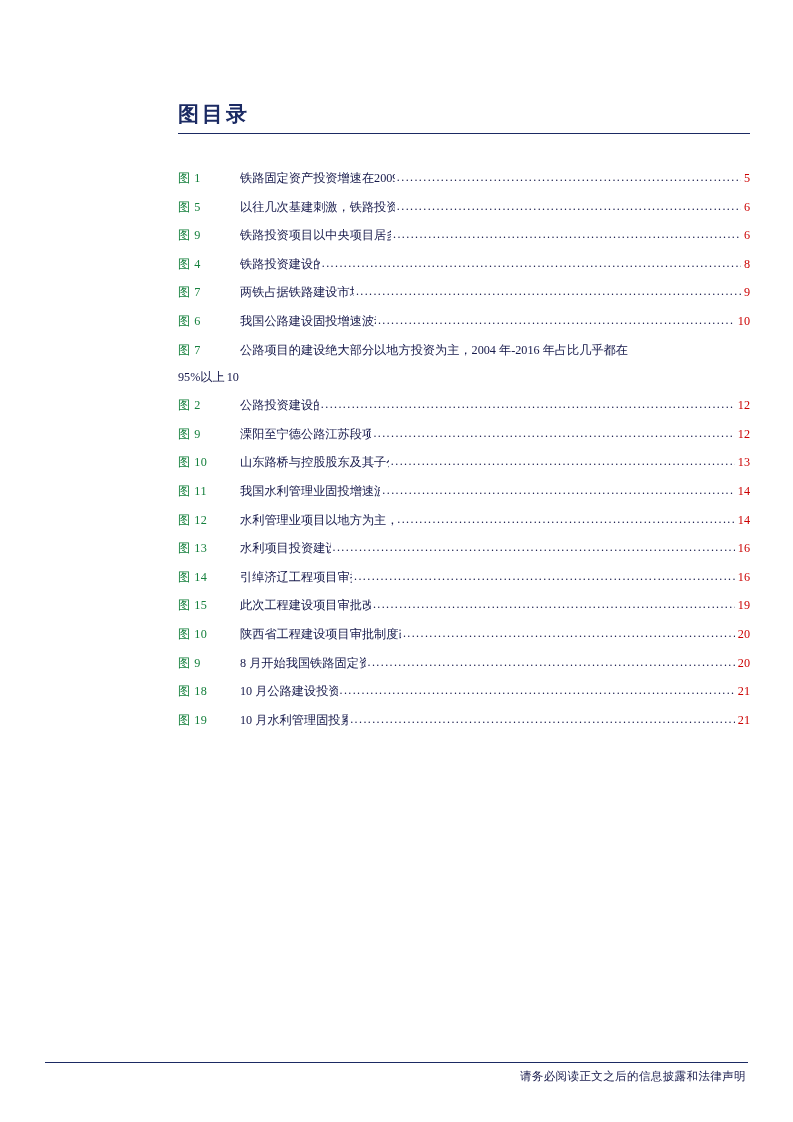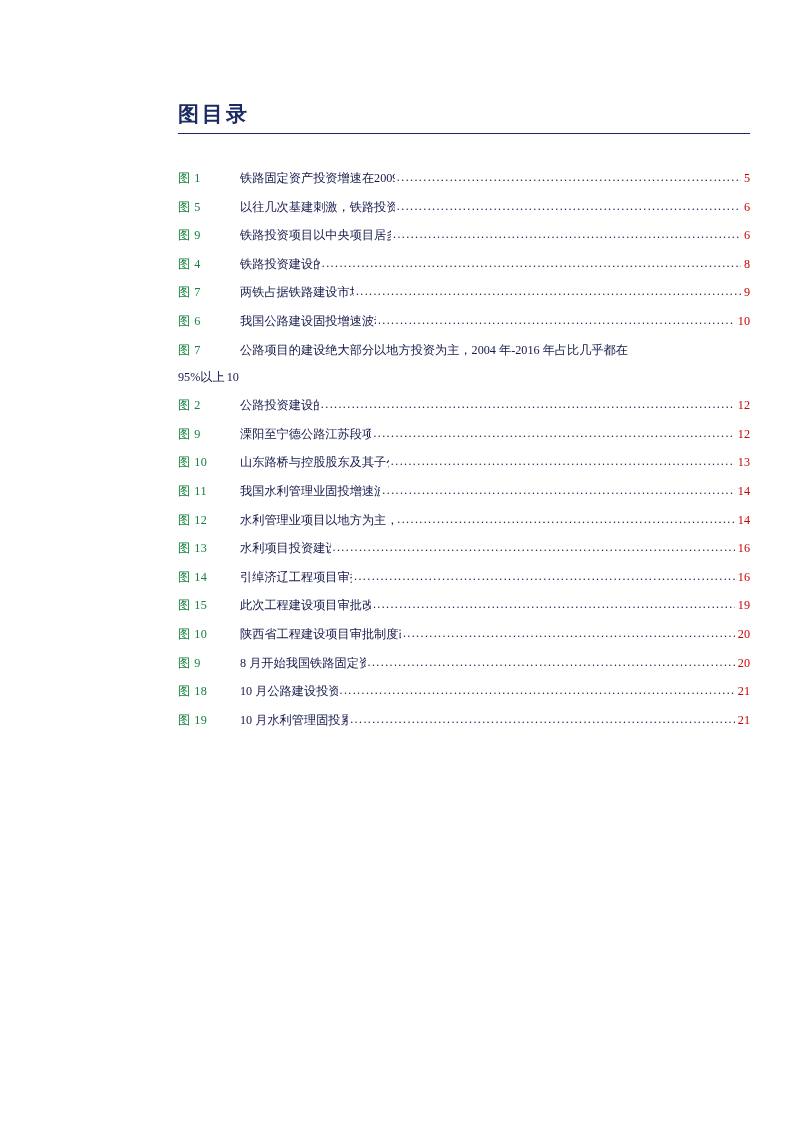--- a/index.html
+++ b/index.html
@@ -241,14 +241,18 @@
         <span class="toc-page">21</span>
       </div>
       <div class="toc-entry">
         <span class="toc-num">图 19</span>
         <span class="toc-label">10 月水利管理固投累计增速有所回升</span>
         <span class="toc-dots">................................................................................................................................................................</span>
         <span class="toc-page">21</span>
       </div>
     </div>
 
+  <div class="footer">
+    <div class="footer-rule"></div>
+    <div class="footer-text">请务必阅读正文之后的信息披露和法律声明</div>
+  </div>
 
 </div>
 
 </body></html>

